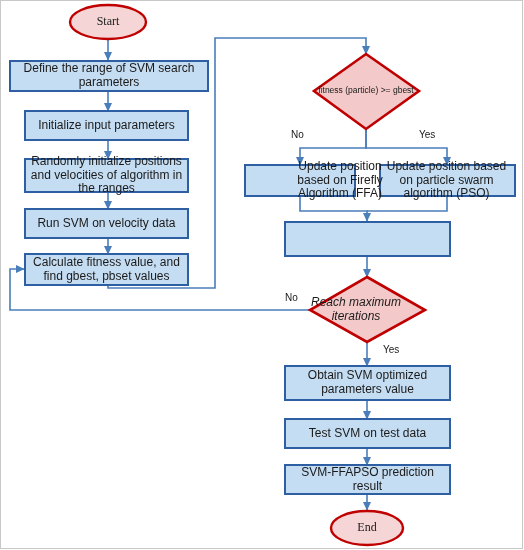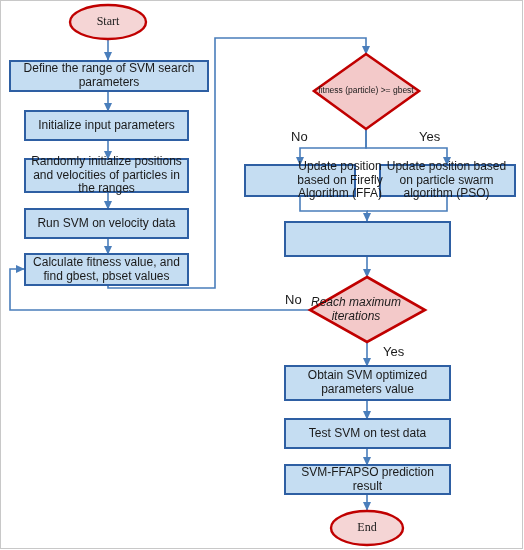--- a/index.html
+++ b/index.html
@@ -40,21 +40,21 @@
   }
   .diamond-label {
     font-size: 8.5px;
   }
   .terminal-label {
     font-size: 12px;
     font-family: "Liberation Serif", serif;
   }
   .edge-label {
     position: absolute;
-    font-size: 13px;
+    font-size: 10px;
     color: #1a1a1a;
     pointer-events: none;
   }
   .frame-border {
     position: absolute;
     left: 0;
     top: 0;
     width: 523px;
     height: 549px;
     border: 1px solid #c8c8c8;
@@ -127,21 +127,21 @@
     <polygon points="366,54 419,91 366,129 314,91" fill="#f3c9c9" stroke="#c00000" stroke-width="2.6"></polygon>
     <polygon points="367,277 425,310 367,342 310,310" fill="#f3c9c9" stroke="#c00000" stroke-width="2.6"></polygon>
   </svg>
 
   <div class="node-label terminal-label" style="left:70px; top:5px; width:76px; height:34px;">Start</div>
 
   <div class="node-label box-label" style="left:14px; top:61px; width:190px; height:30px;">Define the range of SVM search parameters</div>
 
   <div class="node-label box-label" style="left:28px; top:111px; width:157px; height:29px;">Initialize input parameters</div>
 
-  <div class="node-label box-label" style="left:28px; top:159px; width:157px; height:33px;">Randomly initialize positions and velocities of particles in the ranges</div>
+  <div class="node-label box-label" style="left:28px; top:159px; width:157px; height:33px;">Randomly initialize positions and velocities of algorithm in the ranges</div>
 
   <div class="node-label box-label" style="left:28px; top:209px; width:157px; height:29px;">Run SVM on velocity data</div>
 
   <div class="node-label box-label" style="left:28px; top:254px; width:157px; height:31px;">Calculate fitness value, and find gbest, pbset values</div>
 
   <div class="node-label diamond-label" style="left:311px; top:81px; width:110px; height:20px;">fitness (particle) &gt;= gbest</div>
 
   <div class="node-label box-label" style="left:247px; top:165px; width:106px; height:31px;padding-left:40px;">Update position based on Firefly Algorithm (FFA)</div>
 
   <div class="node-label box-label" style="left:382px; top:165px; width:129px; height:31px;">Update position based on particle swarm algorithm (PSO)</div>

